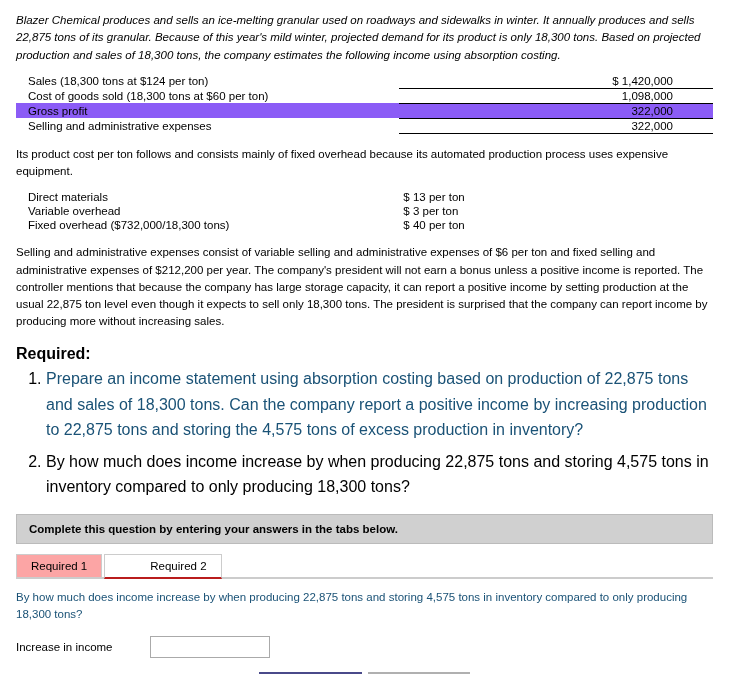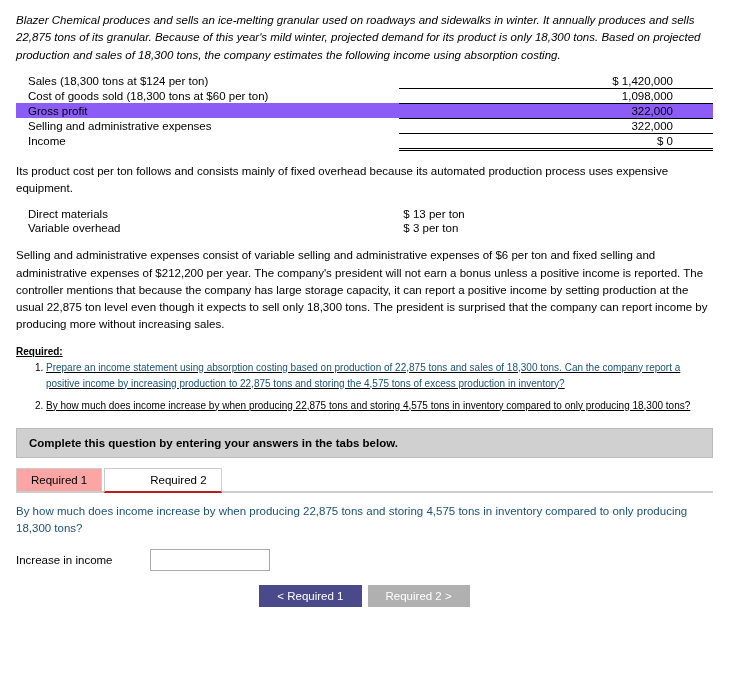--- a/index.html
+++ b/index.html
@@ -60,24 +60,23 @@
       padding: 1px 4px;
     }
     .cost-table .label-col {
       width: 55%;
       padding-left: 12px;
     }
     .cost-table .value-col {
       width: 45%;
     }
     .required-section {
-      font-size: 10px;
+      font-size: 16px;
       line-height: 1.6;
       margin-bottom: 14px;
-      text-decoration: underline;
     }
     .required-section strong {
       font-weight: bold;
     }
     .required-section ol {
       margin-left: 30px;
     }
     .required-section ol li {
       margin-bottom: 6px;
     }
@@ -173,38 +172,38 @@
       <td class="value-col underline">1,098,000</td>
     </tr>
     <tr>
       <td class="label-col shaded">Gross profit</td>
       <td class="value-col shaded underline">322,000</td>
     </tr>
     <tr>
       <td class="label-col">Selling and administrative expenses</td>
       <td class="value-col underline">322,000</td>
     </tr>
-    <tr>
-      <td class="label-col">Income</td>
-      <td class="value-col double-underline">$ 0</td>
-    </tr>
   </tbody>
 </table>
 
 <p class="section-text">Its product cost per ton follows and consists mainly of fixed overhead because its automated production process uses expensive equipment.</p>
 
 <table class="cost-table">
   <tbody>
     <tr>
       <td class="label-col">Direct materials</td>
       <td class="value-col">$ 13 per ton</td>
     </tr>
     <tr>
       <td class="label-col">Variable overhead</td>
       <td class="value-col">$ 3 per ton</td>
+    </tr>
+    <tr>
+      <td class="label-col">Fixed overhead ($732,000/18,300 tons)</td>
+      <td class="value-col">$ 40 per ton</td>
     </tr>
   </tbody>
 </table>
 
 <p class="section-text">Selling and administrative expenses consist of variable selling and administrative expenses of $6 per ton and fixed selling and administrative expenses of $212,200 per year. The company's president will not earn a bonus unless a positive income is reported. The controller mentions that because the company has large storage capacity, it can report a positive income by setting production at the usual 22,875 ton level even though it expects to sell only 18,300 tons. The president is surprised that the company can report income by producing more without increasing sales.</p>
 
 <div class="required-section">
   <p><strong>Required:</strong></p>
   <ol>
     <li>

